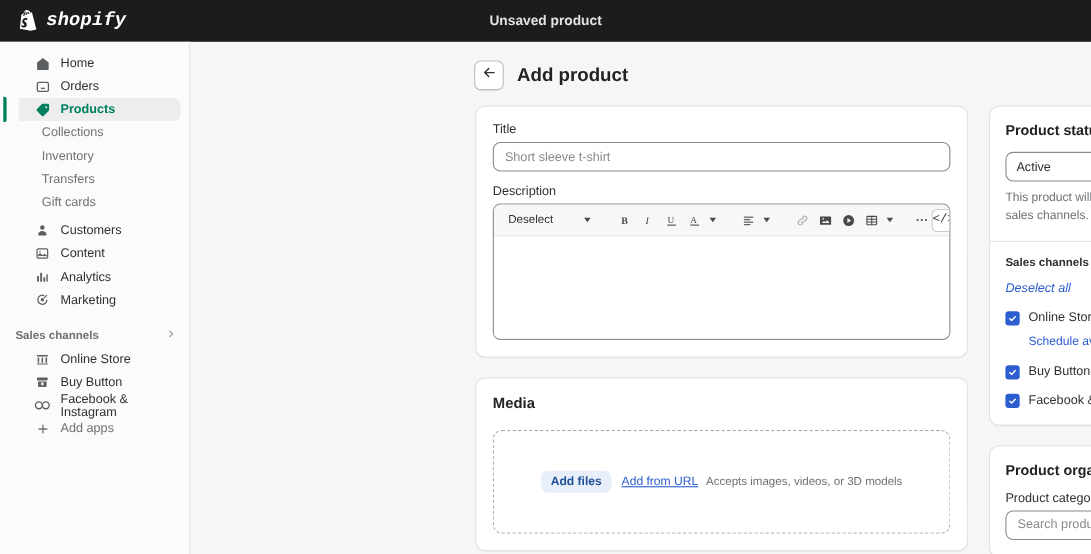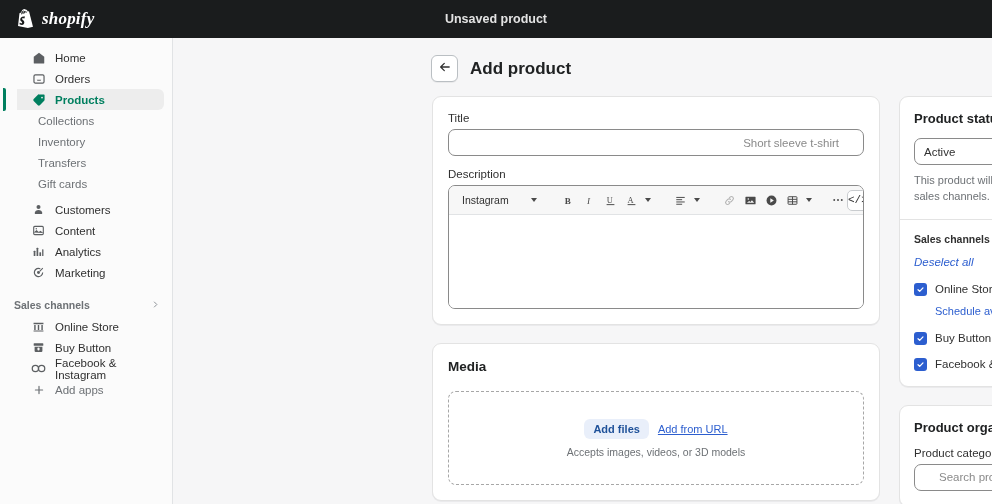--- a/index.html
+++ b/index.html
@@ -20,21 +20,21 @@
     display: flex; align-items: center;
   }
   .brand {
     display: flex; align-items: center; gap: 7px;
     margin-left: 16px; width: 160px;
   }
   .brand-logo { width: 19px; height: 21px; display: block; }
   .brand-word {
     color: #ffffff; font-size: 17px; font-style: italic;
     font-weight: 700; letter-spacing: .2px;
-    font-family: Liberation Serif, serif;
+    font-family: Liberation Mono, monospace;
   }
   .topbar-title {
     position: absolute; left: 0; right: 0; top: 0;
     height: 38px; line-height: 38px; text-align: center;
     color: #e3e3e3; font-size: 12.5px; font-weight: 600;
     pointer-events: none;
   }
 
   
   .sidebar {
@@ -128,23 +128,22 @@
     margin-bottom: 5px; display: block;
   }
   .text-input {
     width: 100%; height: 27px;
     border: 1px solid #8a8a8a;
     border-radius: 7px;
     background: #ffffff;
     font-family: "Liberation Sans", sans-serif;
     font-size: 11.5px;
     color: #303030;
-    padding: 0 24px;
+    padding: 0 10px;
     outline: none;
-    text-align: right;
   }
   .text-input::placeholder { color: #8a8a8a; }
   .spacer-12 { height: 12px; }
 
   
   .rte {
     border: 1px solid #8a8a8a;
     border-radius: 7px;
     overflow: hidden;
     background: #fff;
@@ -201,21 +200,21 @@
   }
   .rte-body { height: 93px; background: #fff; cursor: text; }
 
   
   .card-title { font-size: 13.5px; font-weight: 600; color: #202223; }
   .dropzone {
     margin-top: 17px;
     height: 94px;
     border: 1px dashed #a7a7a7;
     border-radius: 8px;
-    display: flex; flex-direction: column;
+    display: flex; flex-direction: row;
     align-items: center; justify-content: center;
     gap: 7px;
     cursor: pointer;
   }
   .dz-actions { display: flex; align-items: center; gap: 9px; }
   .btn-soft {
     background: #e9effa;
     color: #1f5199;
     font-size: 11px; font-weight: 600;
     padding: 4px 9px;
@@ -446,21 +445,21 @@
           <input class="text-input" type="text" placeholder="Short sleeve t-shirt" style="">
 
           <div class="spacer-12"></div>
 
           <label class="field-label">Description</label>
 
           <div class="rte">
             <div class="rte-toolbar">
 
               <div class="tb-select">
-                <span>Instagram</span>
+                <span>Deselect</span>
                 <span class="caret"></span>
               </div>
 
               <div class="tb-sep"></div>
 
               <div class="tb-group">
                 <div class="tb-btn">
                   <svg width="13" height="13" viewBox="0 0 20 20" fill="currentColor">
                       <text x="4.4" y="15.2" font-family="Liberation Serif, serif" font-size="14" font-weight="700">B</text>
                     </svg>

